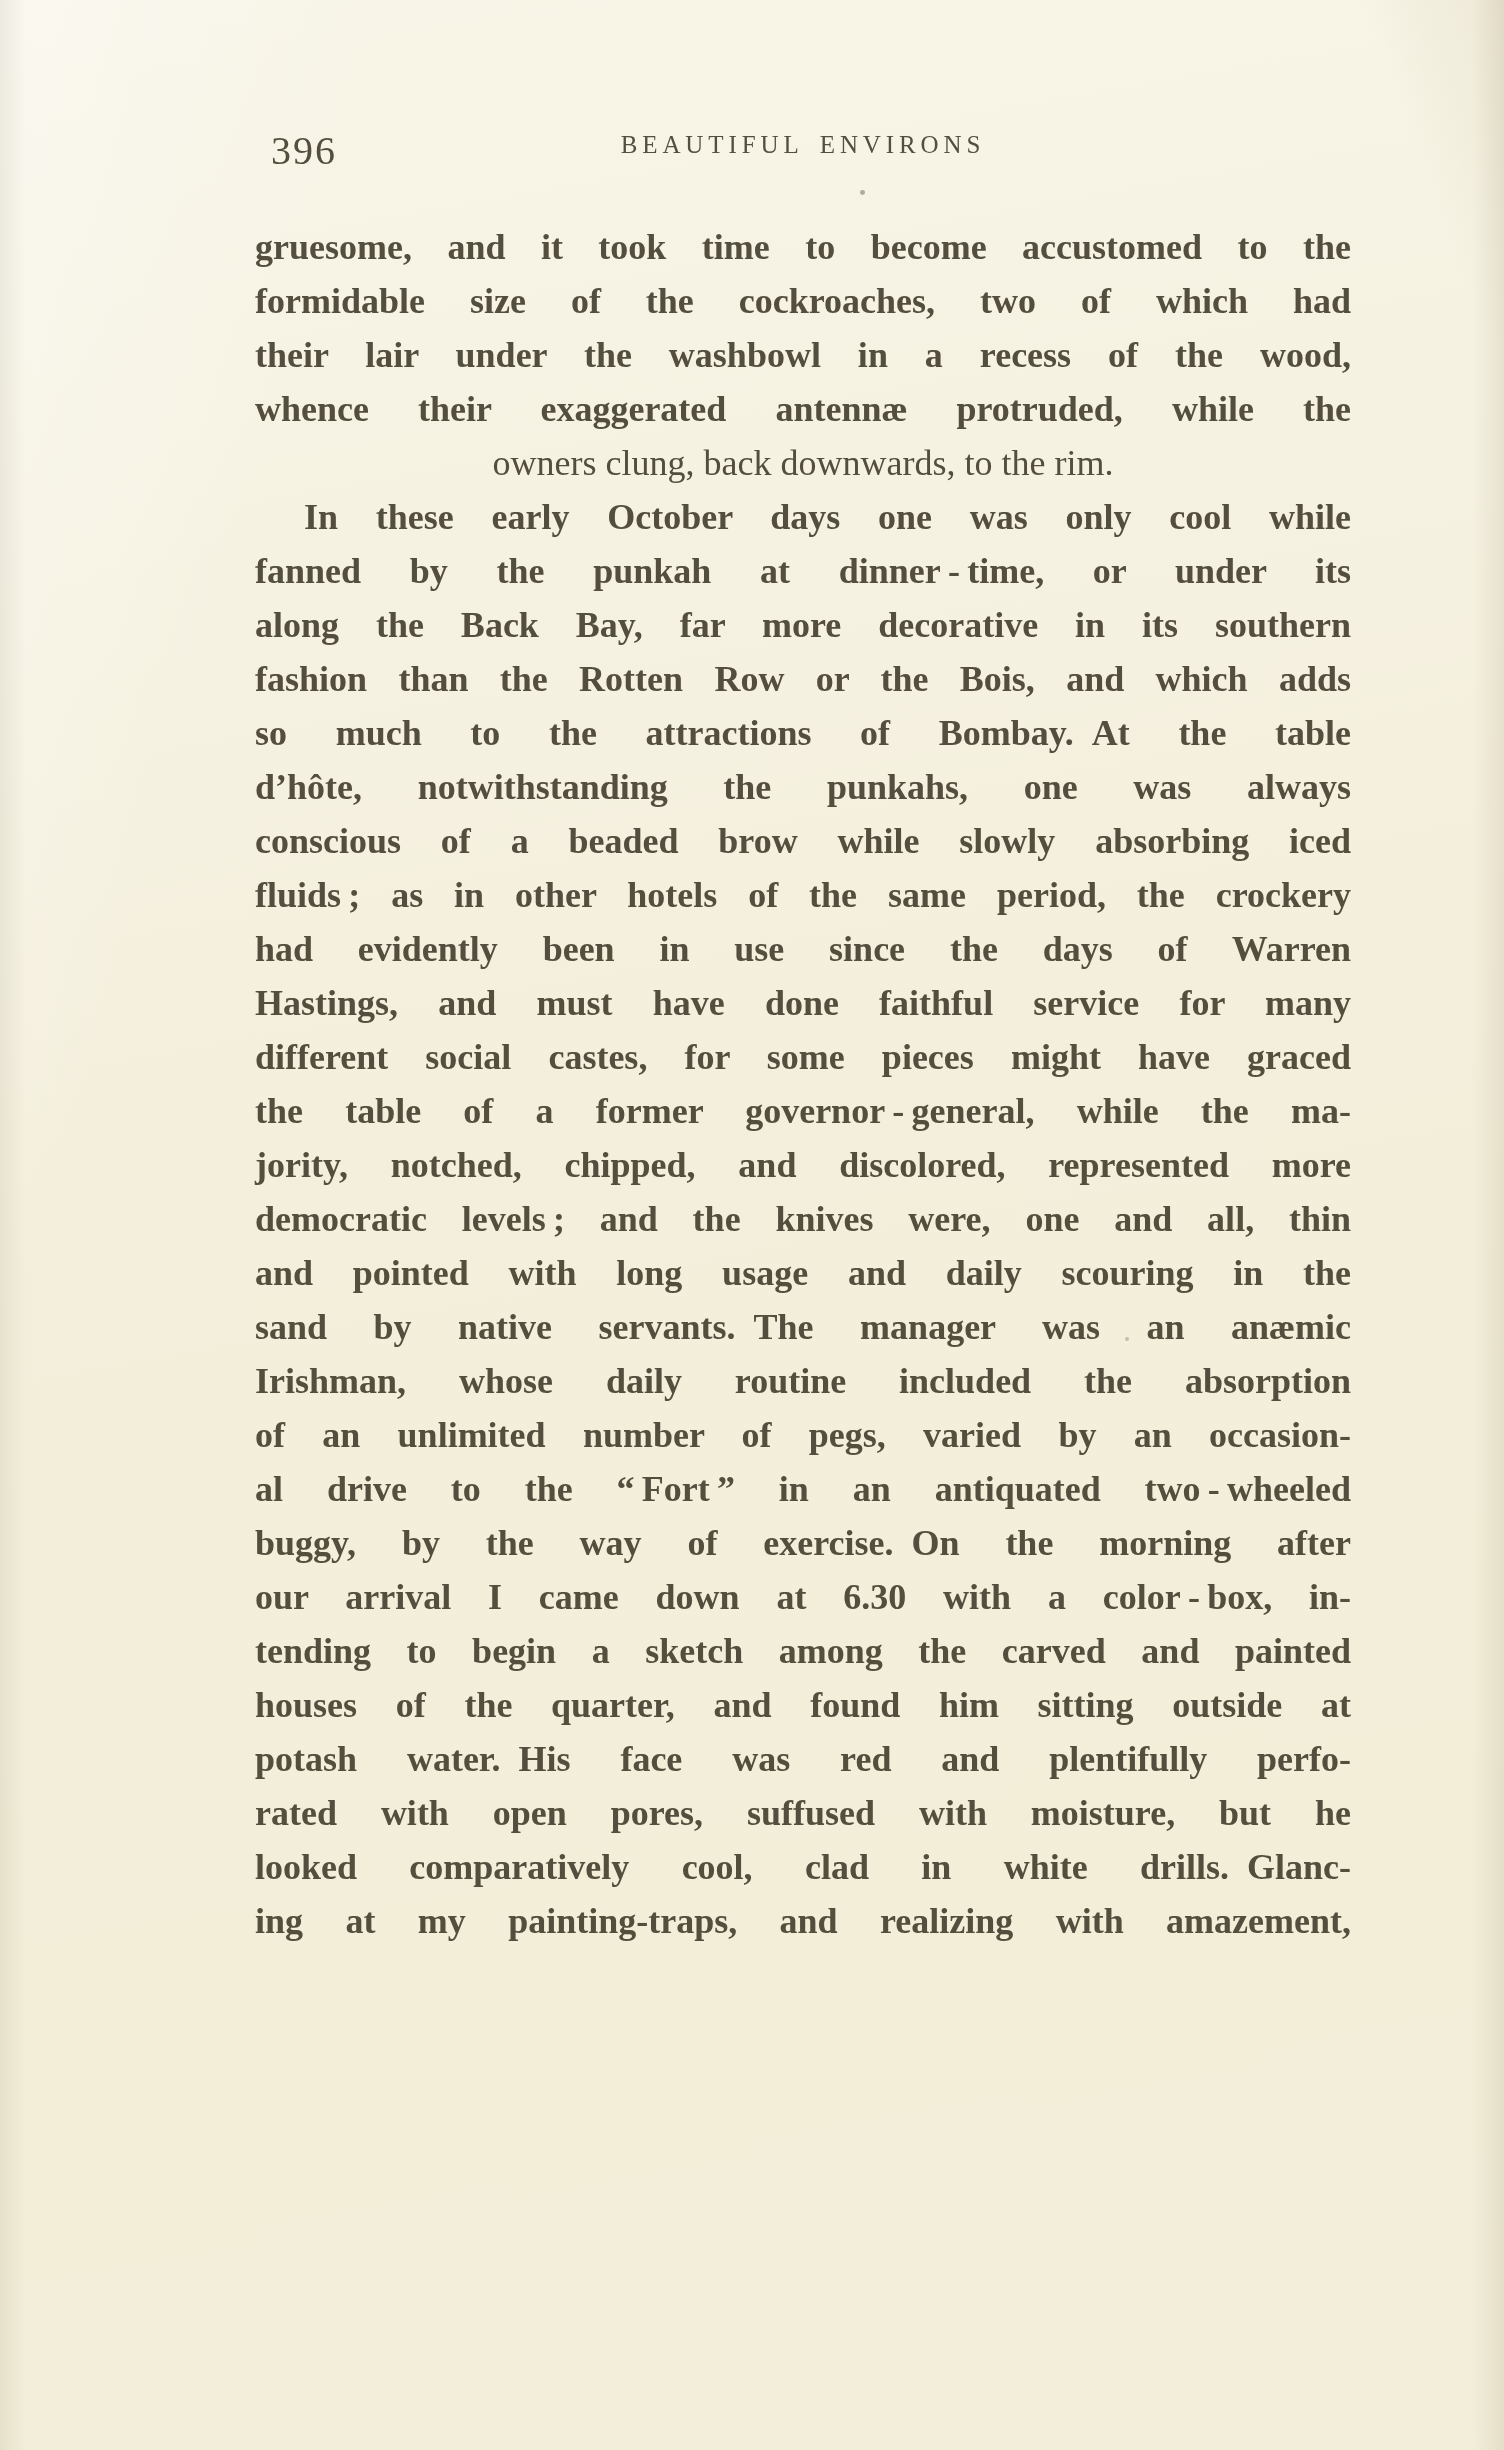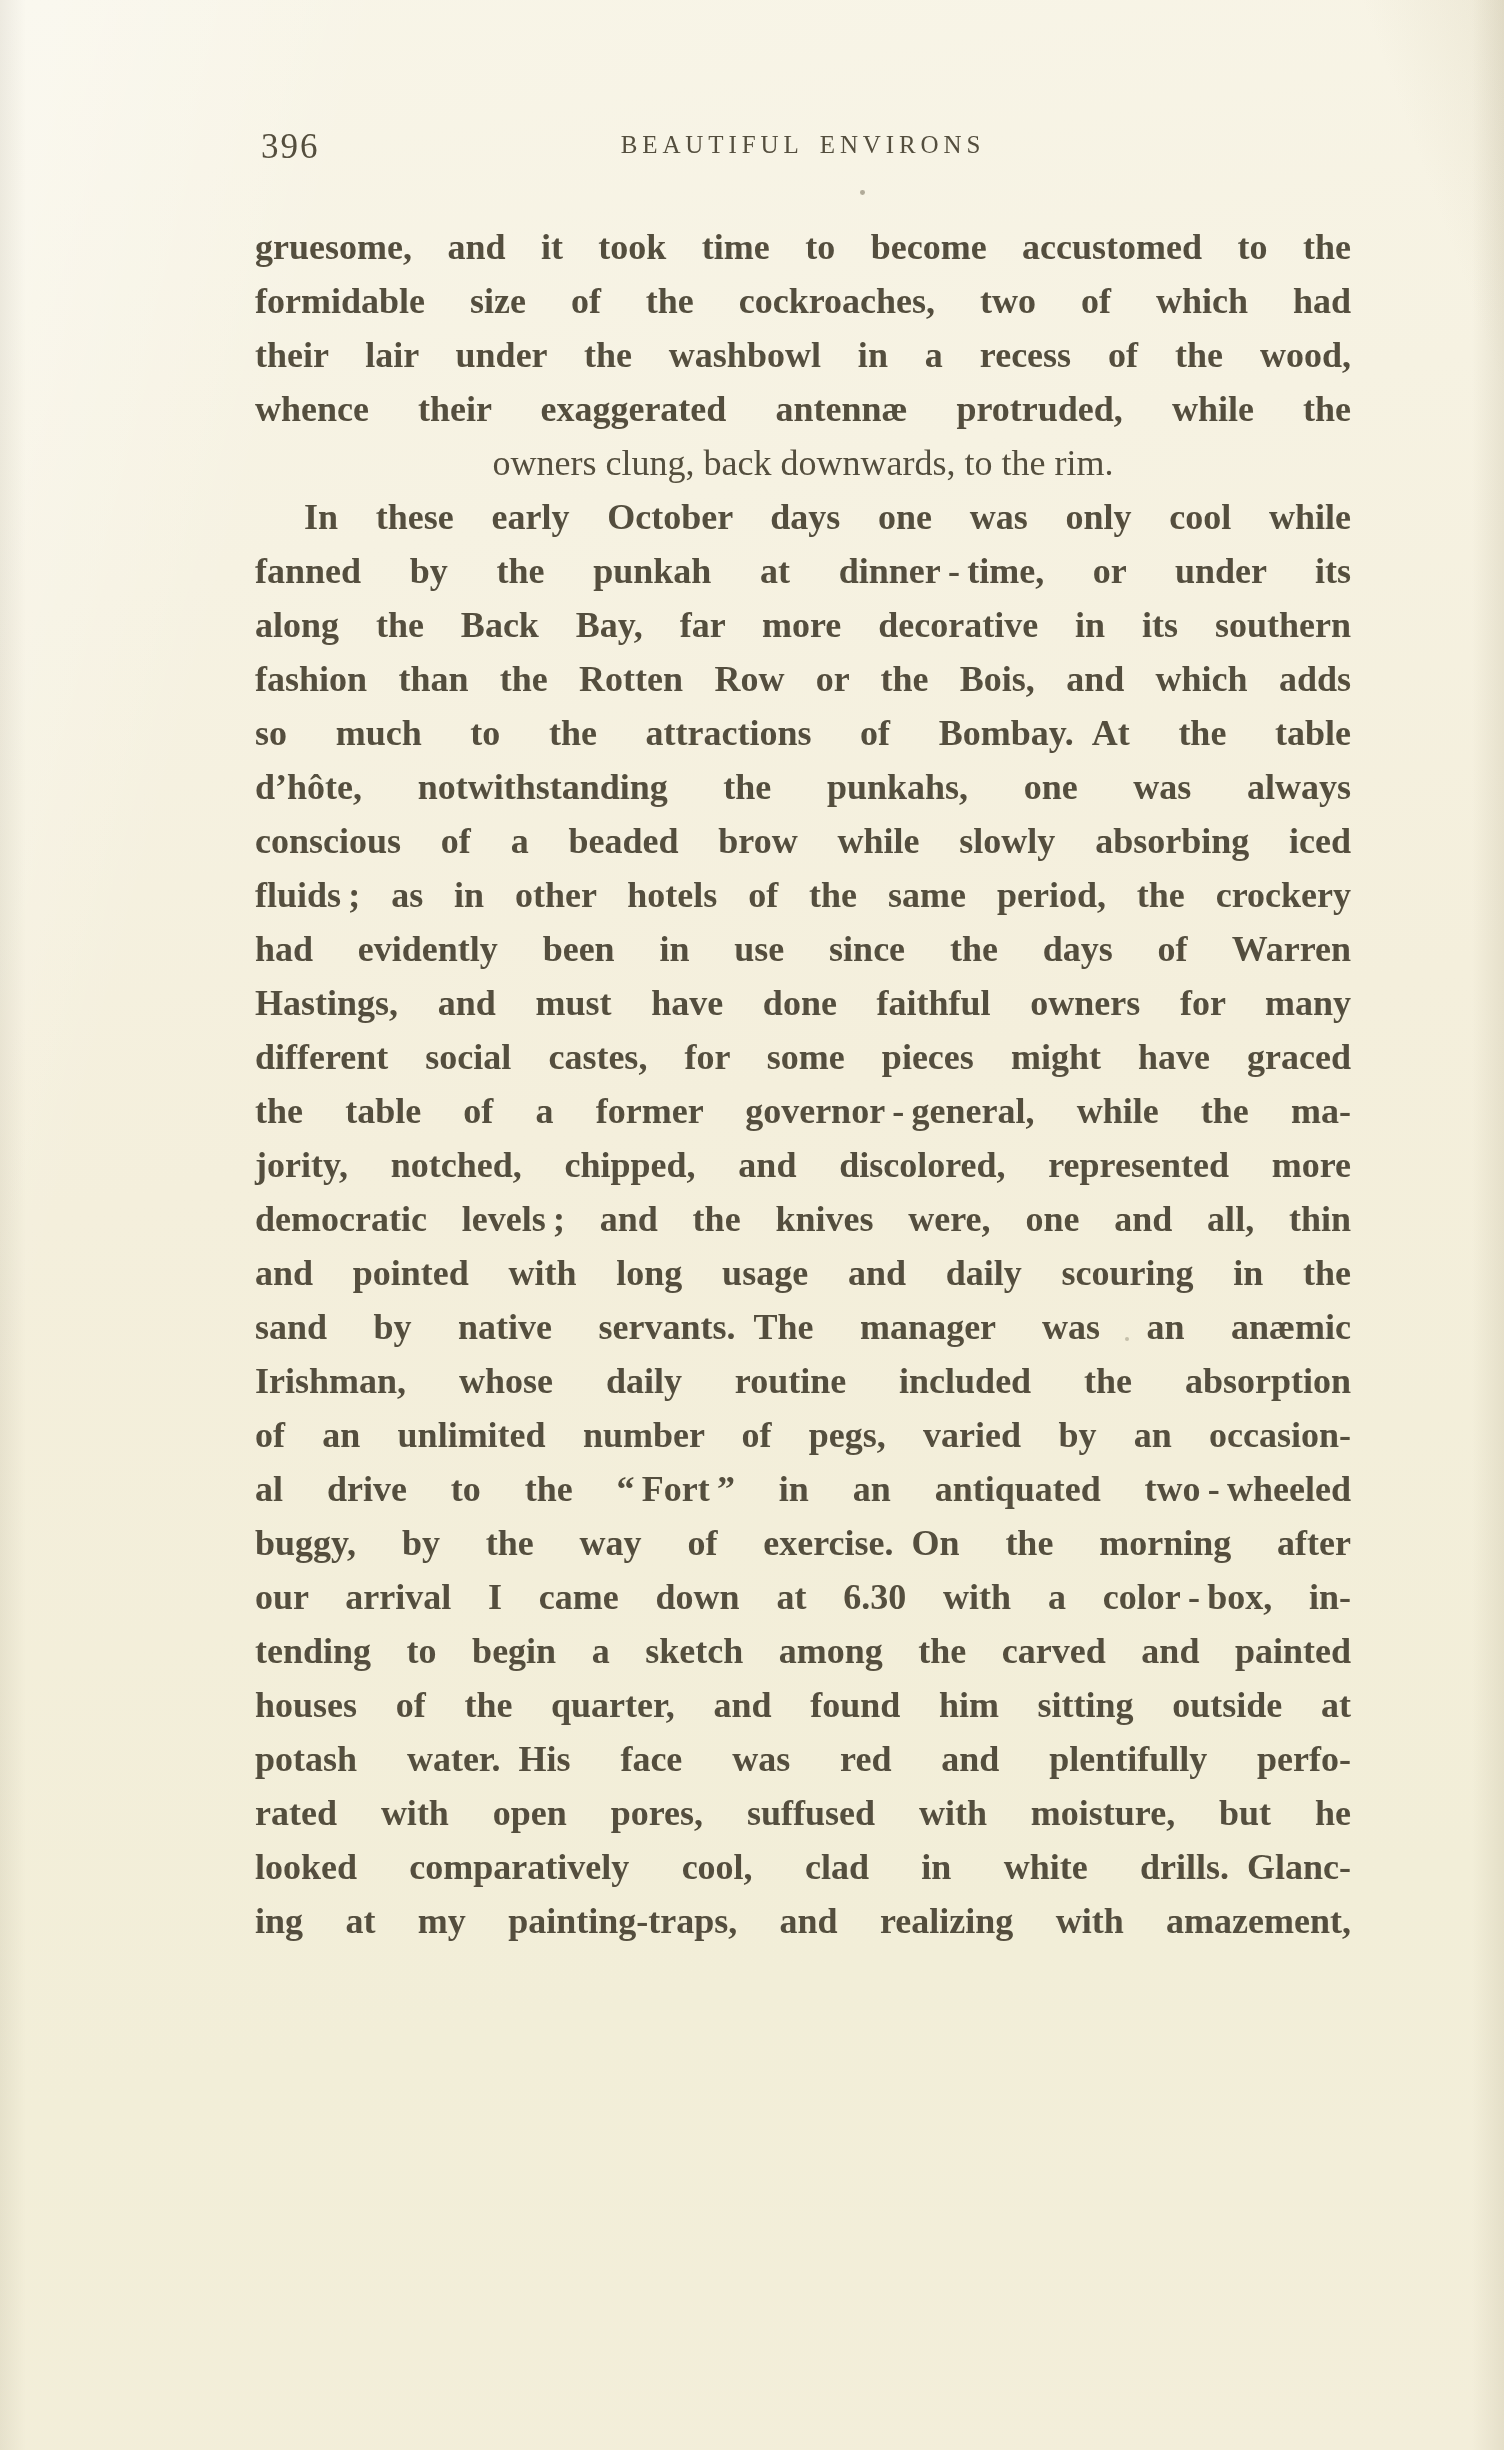--- a/index.html
+++ b/index.html
@@ -35,23 +35,23 @@
   .header {
     position: absolute;
     left: 255px;
     top: 125px;
     width: 1096px;
     height: 43px;
     color: var(--ink, #544e3e);
   }
   .page-number {
     position: absolute;
-    left: 6px;
+    left: 16px;
     top: 2px;
-    font-size: 35px;
+    font-size: 40px;
     letter-spacing: 2px;
   }
   .running-title {
     position: absolute;
     left: 0;
     right: 0;
     top: 5.9px;
     text-align: center;
     font-size: 25px;
     letter-spacing: 4.9px;
@@ -107,21 +107,21 @@
       <div class="line">owners clung, back downwards, to the rim.</div>
       <div class="line just indent">In these early October days one was only cool while</div>
       <div class="line just">fanned by the punkah at dinner - time, or under its</div>
       <div class="line just">along the Back Bay, far more decorative in its southern</div>
       <div class="line just">fashion than the Rotten Row or the Bois, and which adds</div>
       <div class="line just">so much to the attractions of Bombay. At the table</div>
       <div class="line just">d’hôte, notwithstanding the punkahs, one was always</div>
       <div class="line just">conscious of a beaded brow while slowly absorbing iced</div>
       <div class="line just">fluids ; as in other hotels of the same period, the crockery</div>
       <div class="line just">had evidently been in use since the days of Warren</div>
-      <div class="line just">Hastings, and must have done faithful owners for many</div>
+      <div class="line just">Hastings, and must have done faithful service for many</div>
       <div class="line just">different social castes, for some pieces might have graced</div>
       <div class="line just">the table of a former governor - general, while the ma-</div>
       <div class="line just">jority, notched, chipped, and discolored, represented more</div>
       <div class="line just">democratic levels ; and the knives were, one and all, thin</div>
       <div class="line just">and pointed with long usage and daily scouring in the</div>
       <div class="line just">sand by native servants. The manager was an anæmic</div>
       <div class="line just">Irishman, whose daily routine included the absorption</div>
       <div class="line just">of an unlimited number of pegs, varied by an occasion-</div>
       <div class="line just">al drive to the “ Fort ” in an antiquated two - wheeled</div>
       <div class="line just">buggy, by the way of exercise. On the morning after</div>

